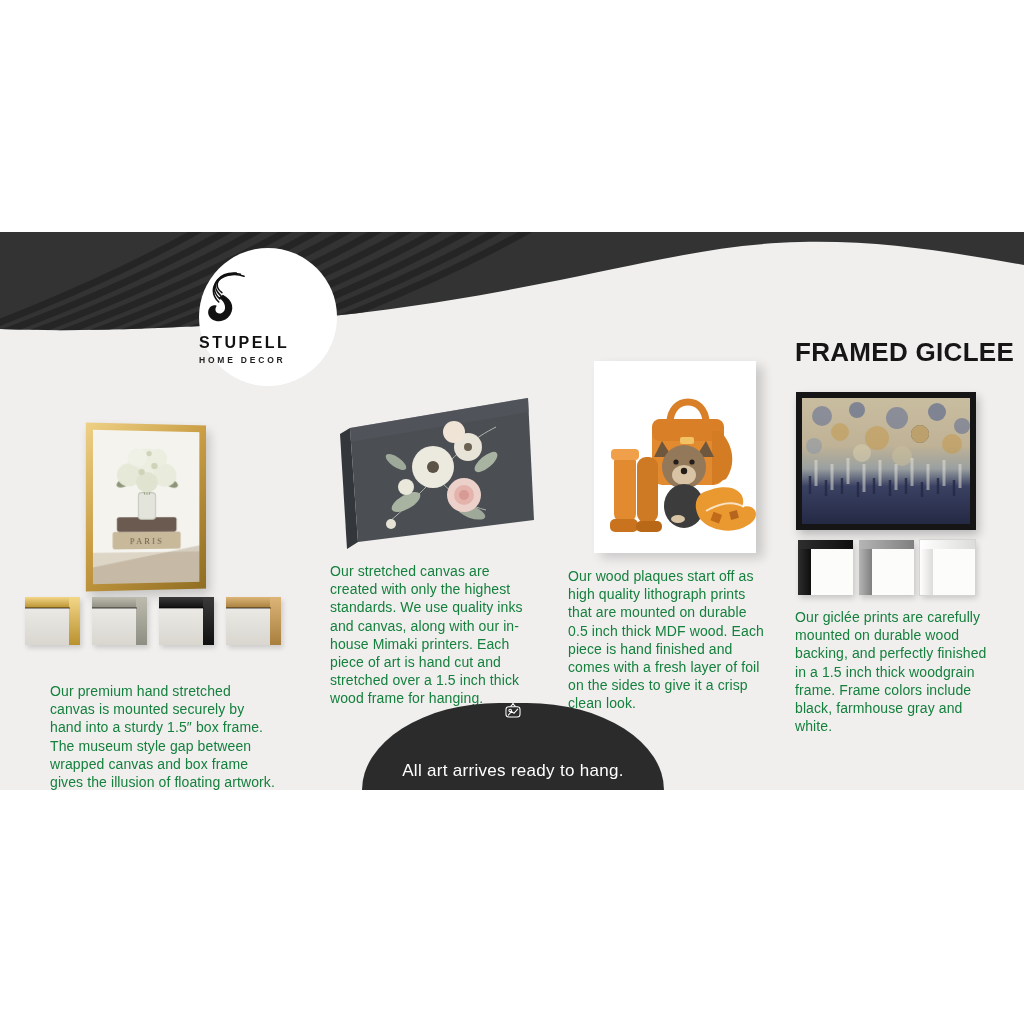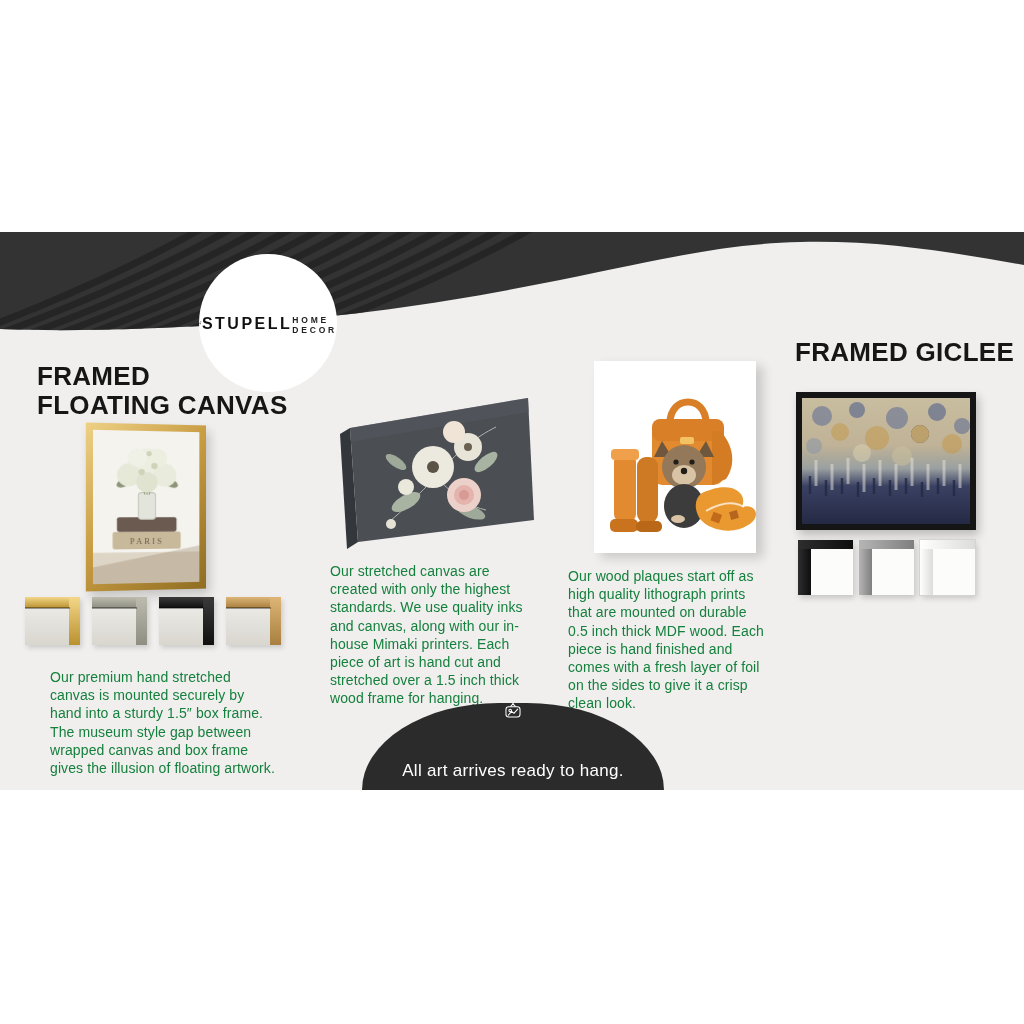--- a/index.html
+++ b/index.html
@@ -3,22 +3,22 @@
 <meta charset="utf-8">
 <style>
   html,body{margin:0;padding:0;background:#ffffff;}
   #page{position:relative;width:1024px;height:1024px;background:#ffffff;overflow:hidden;
         font-family:"Liberation Sans",sans-serif;}
   .content-band{position:absolute;left:0;top:232px;width:1024px;height:558px;background:#f0efee;}
   .abs{position:absolute;}
   .heading{font-weight:800;font-size:26px;line-height:1.13;color:#161616;letter-spacing:.3px;}
   .body-text{font-size:14px;line-height:1.3;color:#15803d;letter-spacing:.1px;}
   
-  .logo-circle{position:absolute;left:199px;top:254px;width:138px;height:138px;background:#ffffff;
-    border-radius:50%;z-index:5;display:flex;align-items:center;justify-content:center;}
+  .logo-circle{position:absolute;left:199px;top:248px;width:138px;height:138px;background:#ffffff;
+    border-radius:50%;z-index:5;display:flex;flex-direction:column;align-items:flex-start;justify-content:center;}
   .brand-name{font-size:16px;font-weight:700;letter-spacing:2.5px;color:#111;margin-top:2px;}
   .brand-tagline{font-size:8.5px;font-weight:700;letter-spacing:2.8px;color:#222;margin-top:3px;}
   
   .float-frame{position:absolute;left:86px;top:424px;width:122px;height:166px;
     background:linear-gradient(135deg,#efd astonishing,#c89c42) ;
     background:linear-gradient(135deg,#eed186 0%,#c89c42 45%,#8f6d22 100%);
     transform:perspective(600px) rotateY(10deg);box-shadow:4px 6px 10px rgba(0,0,0,.18);}
   .float-inner{position:absolute;inset:7px;background:#f7f6f2;
     box-shadow:inset 0 0 0 3px #ffffff, inset 0 0 7px rgba(0,0,0,.28);}
   
@@ -90,24 +90,20 @@
         <path d="M70,6 C38,4 16,28 40,50" stroke-width="3"></path>
         <path d="M78,8 C42,0 10,30 38,56" stroke-width="3"></path>
         <path d="M85,12 C46,-2 6,32 36,62" stroke-width="3"></path>
       </g>
       <path d="M44,48 C64,58 68,78 54,92 C40,105 20,99 16,86 C13,74 23,65 32,69 C26,78 32,87 42,83 C52,78 50,62 36,53 Z" fill="#111111"></path>
     </svg>
     <div class="brand-name">STUPELL</div>
     <div class="brand-tagline">HOME DECOR</div>
   </div>
 
-  <div class="abs heading" style="left:37px;top:362px;width:260px;">
-    <span>FRAMED</span><br>
-    <span>FLOATING CANVAS</span>
-  </div>
 
   <div class="float-frame">
     <div class="float-inner">
       <svg width="100%" height="100%" viewBox="0 0 100 148" preserveAspectRatio="none">
         <rect width="100" height="148" fill="#f4f3ee"></rect>
         <rect y="118" width="100" height="30" fill="#c2b294" opacity="0.45"></rect>
         <polygon points="0,132 100,112 100,148 0,148" fill="#9a8868" opacity="0.35"></polygon>
         <rect x="18" y="98" width="64" height="17" rx="2" fill="#c9b99b"></rect>
         <rect x="22" y="84" width="56" height="14" rx="2" fill="#6b5a50"></rect>
         <text x="50" y="110" text-anchor="middle" font-size="8" letter-spacing="2" fill="#6e5f4c" font-family="Liberation Serif, serif">PARIS</text>
@@ -148,21 +144,21 @@
         <div class="br"></div>
         <div class="edge"></div>
       </div>
     <div class="sw brass">
         <div class="bt"></div>
         <div class="br"></div>
         <div class="edge"></div>
       </div>
   </div>
 
-  <div class="abs body-text" style="left:50px;top:668px;width:228px;">Our premium hand stretched canvas is mounted securely by hand into a sturdy 1.5″ box frame. The museum style gap between wrapped canvas and box frame gives the illusion of floating artwork.</div>
+  <div class="abs body-text" style="left:50px;top:682px;width:228px;">Our premium hand stretched canvas is mounted securely by hand into a sturdy 1.5″ box frame. The museum style gap between wrapped canvas and box frame gives the illusion of floating artwork.</div>
 
 
   <svg class="abs" style="left:336px;top:392px;" width="200" height="160" viewBox="0 0 200 160">
     <polygon points="4,42 14,36 22,150 11,157" fill="#33363a"></polygon>
     <polygon points="14,36 192,6 198,128 22,150" fill="#4b4e53"></polygon>
     <polygon points="14,36 192,6 193,20 15,50" fill="#555860" opacity="0.5"></polygon>
     <g stroke="#c9cdc4" stroke-width="1" fill="none" opacity="0.8">
       <path d="M100,85 C120,60 140,45 160,35"></path>
         <path d="M95,90 C75,110 60,125 50,132"></path>
       <path d="M105,90 C120,105 135,115 150,118"></path>
@@ -283,20 +279,21 @@
     <div class="sw2 g-gray">
         <div class="bl"></div>
         <div class="bt2"></div>
       </div>
     <div class="sw2 g-white">
         <div class="bl"></div>
         <div class="bt2"></div>
       </div>
   </div>
 
+  <div class="abs body-text" style="left:795px;top:608px;width:200px;">Our giclée prints are carefully mounted on durable wood backing, and perfectly finished in a 1.5 inch thick woodgrain frame. Frame colors include black, farmhouse gray and white.</div>
 
   <div class="dome">
     <svg width="40" height="34" viewBox="0 0 38 32" style="margin-bottom:5px;">
       <g stroke="#ffffff" fill="none" stroke-width="2.2" stroke-linecap="round" stroke-linejoin="round">
         <path d="M14,7 L19,2 L24,7"></path>
         <rect x="4" y="8" width="30" height="22" rx="6"></rect>
         <circle cx="13" cy="16" r="2.8"></circle>
         <path d="M9,26 L16,18 L21,22 L29,13"></path>
       </g>
       <circle cx="19" cy="1.6" r="1.4" fill="#ffffff"></circle>

